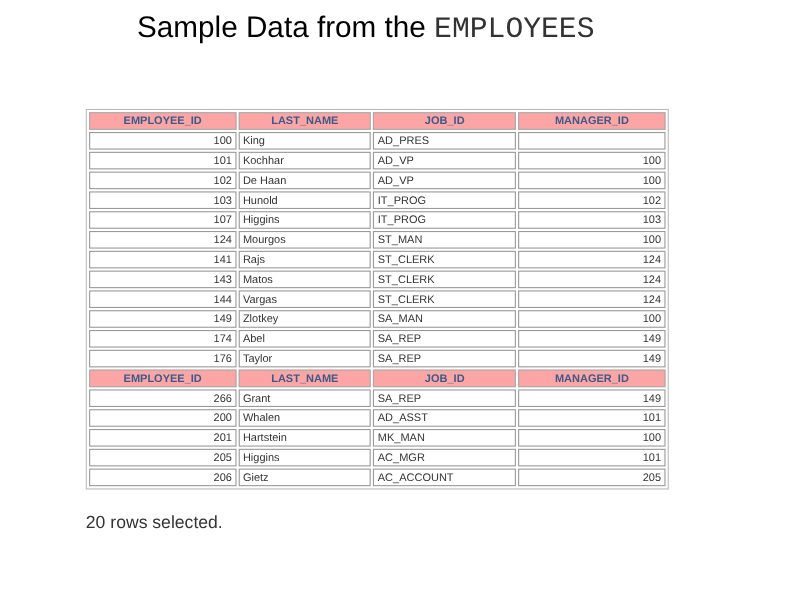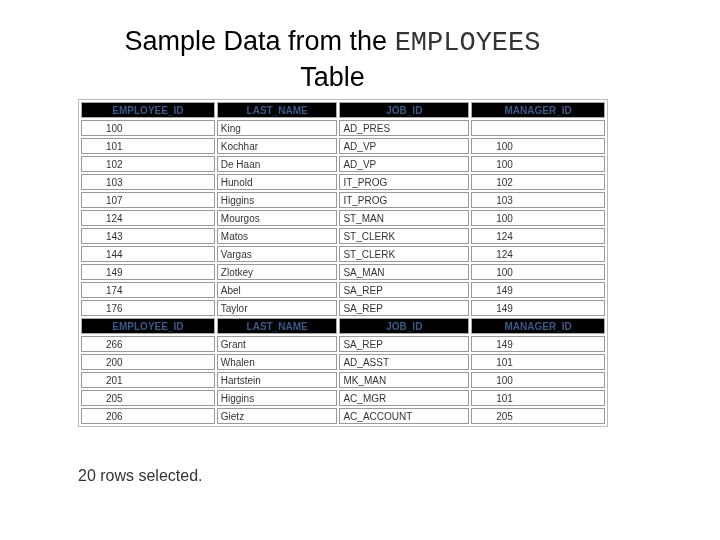--- a/index.html
+++ b/index.html
@@ -1,31 +1,30 @@
 <!DOCTYPE html>
 <html><head>
 <meta charset="utf-8">
 <style>
   html,body{margin:0;padding:0;background:#fff;}
   body{width:720px;height:540px;position:relative;overflow:hidden;font-family:"Liberation Sans",sans-serif;}
-  .title{position:absolute;left:0;top:24px;width:665px;text-align:center;font-size:27px;line-height:34px;color:#000;}
+  .title{position:absolute;left:0;top:8px;width:665px;text-align:center;font-size:27px;line-height:34px;color:#000;}
   .title .mono{font-family:"Liberation Mono",monospace;font-size:27px;color:#333;}
   .tbl{position:absolute;left:78px;top:99px;width:530px;border-collapse:separate;border-spacing:2px;background:#fff;border:1px solid #bbb;}
-  .tbl th{background:#000000;color:#3a5a8a;font-size:10px;font-weight:bold;height:14px;padding:0;border:1px solid #aaa;text-align:center;}
+  .tbl th{background:#fca5a5;color:#3a5a8a;font-size:10px;font-weight:bold;height:14px;padding:0;border:1px solid #aaa;text-align:center;}
   .tbl td{font-size:10px;color:#333;height:14px;padding:0 3px;border:1px solid #999;}
-  .tbl td.num{padding-left:24px;}
+  .tbl td.num{text-align:right;padding-left:24px;}
   .c1{width:130px;}.c2{width:117px;}.c3{width:126px;}.c4{width:130px;}
   .footer{position:absolute;left:78px;top:467px;font-size:16px;color:#333;}
 </style>
 </head>
 <body>
 
 <div class="title">
   <span>Sample Data from the </span><span class="mono">EMPLOYEES</span><br>
-  <span>Table</span>
 </div>
 
 <table class="tbl">
   <thead>
     <tr>
       <th class="c1">EMPLOYEE_ID</th>
       <th class="c2">LAST_NAME</th>
       <th class="c3">JOB_ID</th>
       <th class="c4">MANAGER_ID</th>
     </tr>
@@ -59,20 +58,26 @@
         <td class="num">107</td>
         <td>Higgins</td>
         <td>IT_PROG</td>
         <td class="num">103</td>
       </tr>
       <tr>
         <td class="num">124</td>
         <td>Mourgos</td>
         <td>ST_MAN</td>
         <td class="num">100</td>
+      </tr>
+      <tr>
+        <td class="num">141</td>
+        <td>Rajs</td>
+        <td>ST_CLERK</td>
+        <td class="num">124</td>
       </tr>
       <tr>
         <td class="num">143</td>
         <td>Matos</td>
         <td>ST_CLERK</td>
         <td class="num">124</td>
       </tr>
       <tr>
         <td class="num">144</td>
         <td>Vargas</td>

